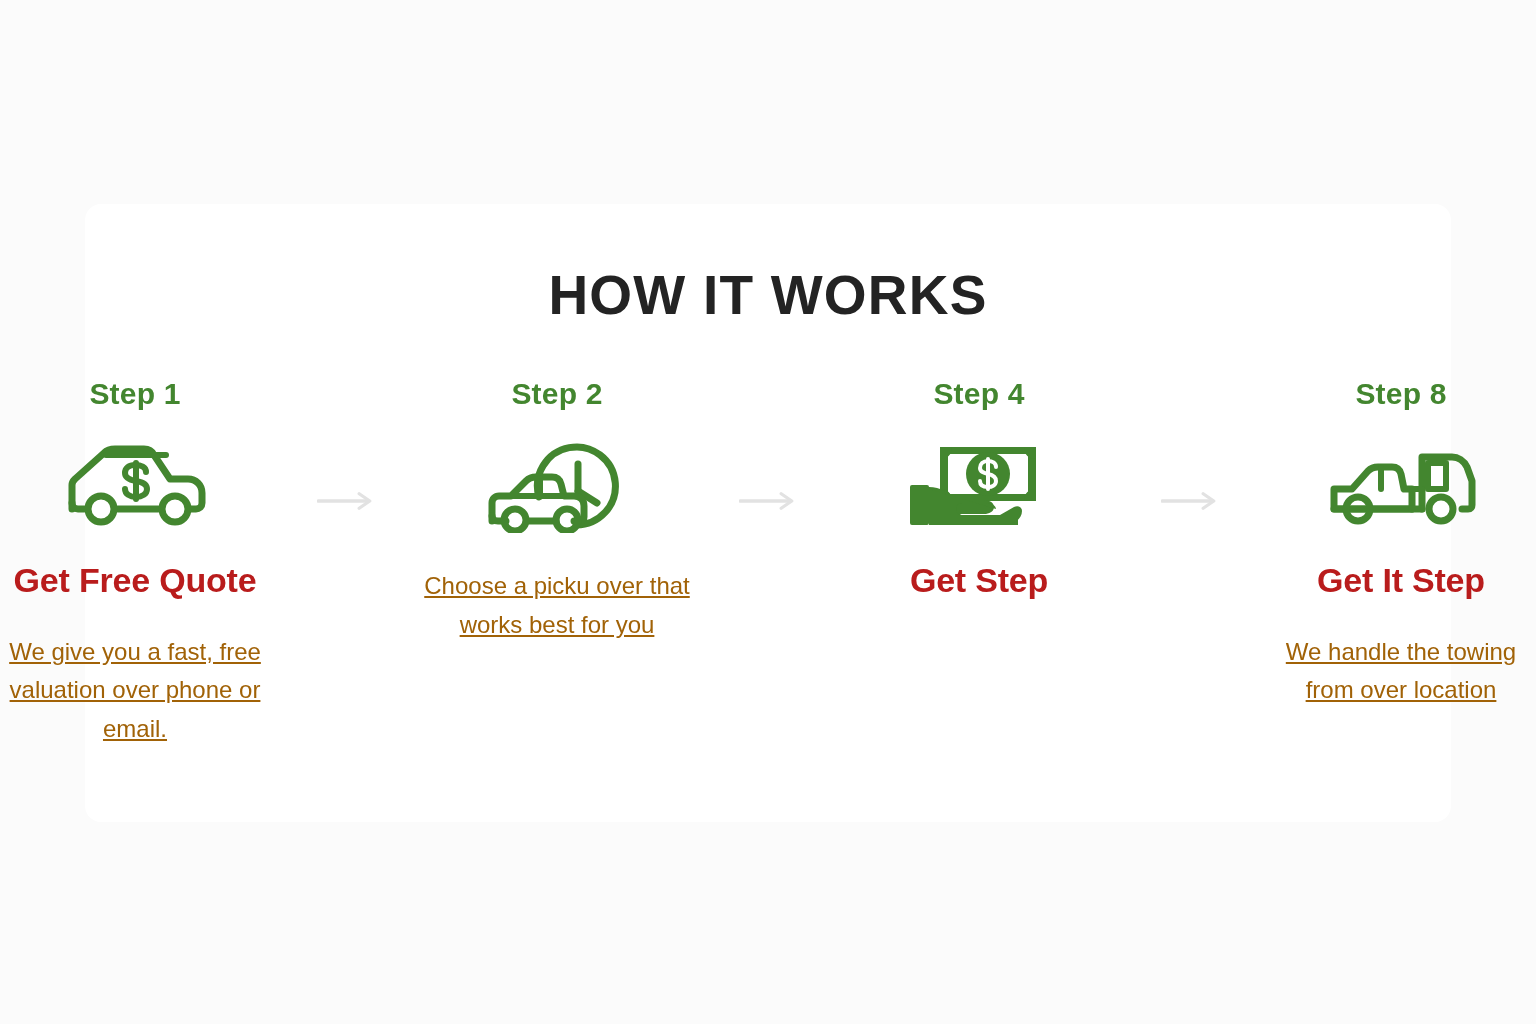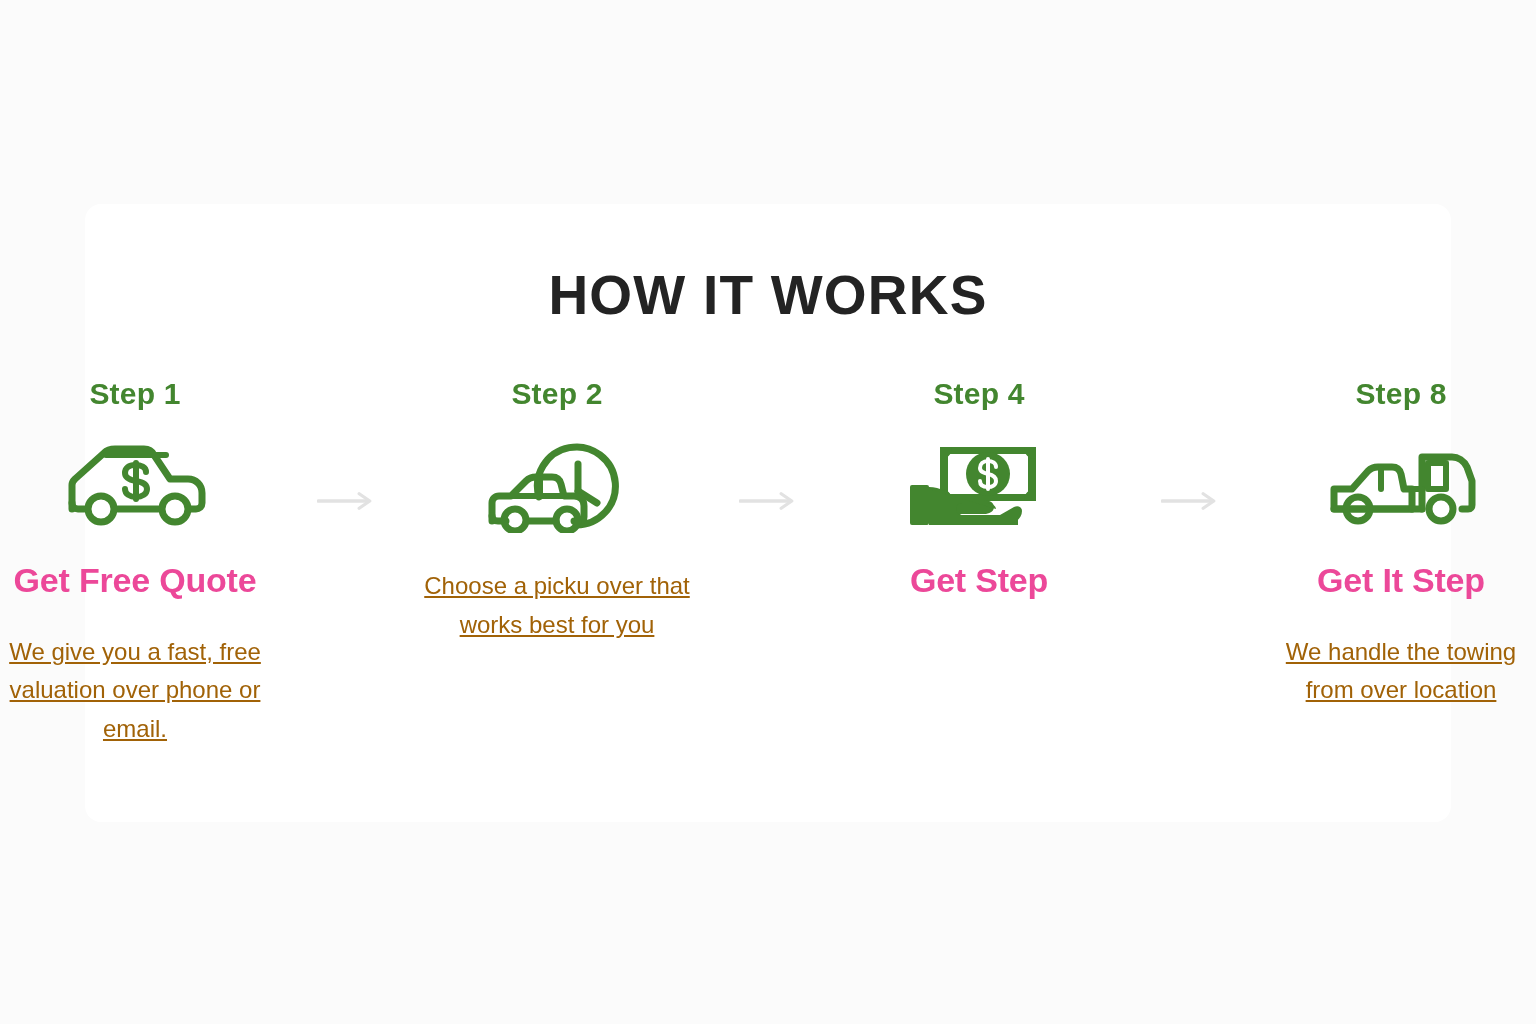--- a/index.html
+++ b/index.html
@@ -82,21 +82,21 @@
     display: flex;
     align-items: center;
     justify-content: center;
     margin-bottom: 26px;
   }
   .step-icon svg { display: block; }
 
   .step-heading {
     font-size: 34px;
     font-weight: bold;
-    color: #ec4899;
+    color: #b91c1c;
     line-height: 1.28;
     letter-spacing: -0.2px;
     margin: 0 0 22px 0;
     max-width: 280px;
   }
 
   .step-desc {
     font-size: 24px;
     font-weight: normal;
     color: #a16207;

